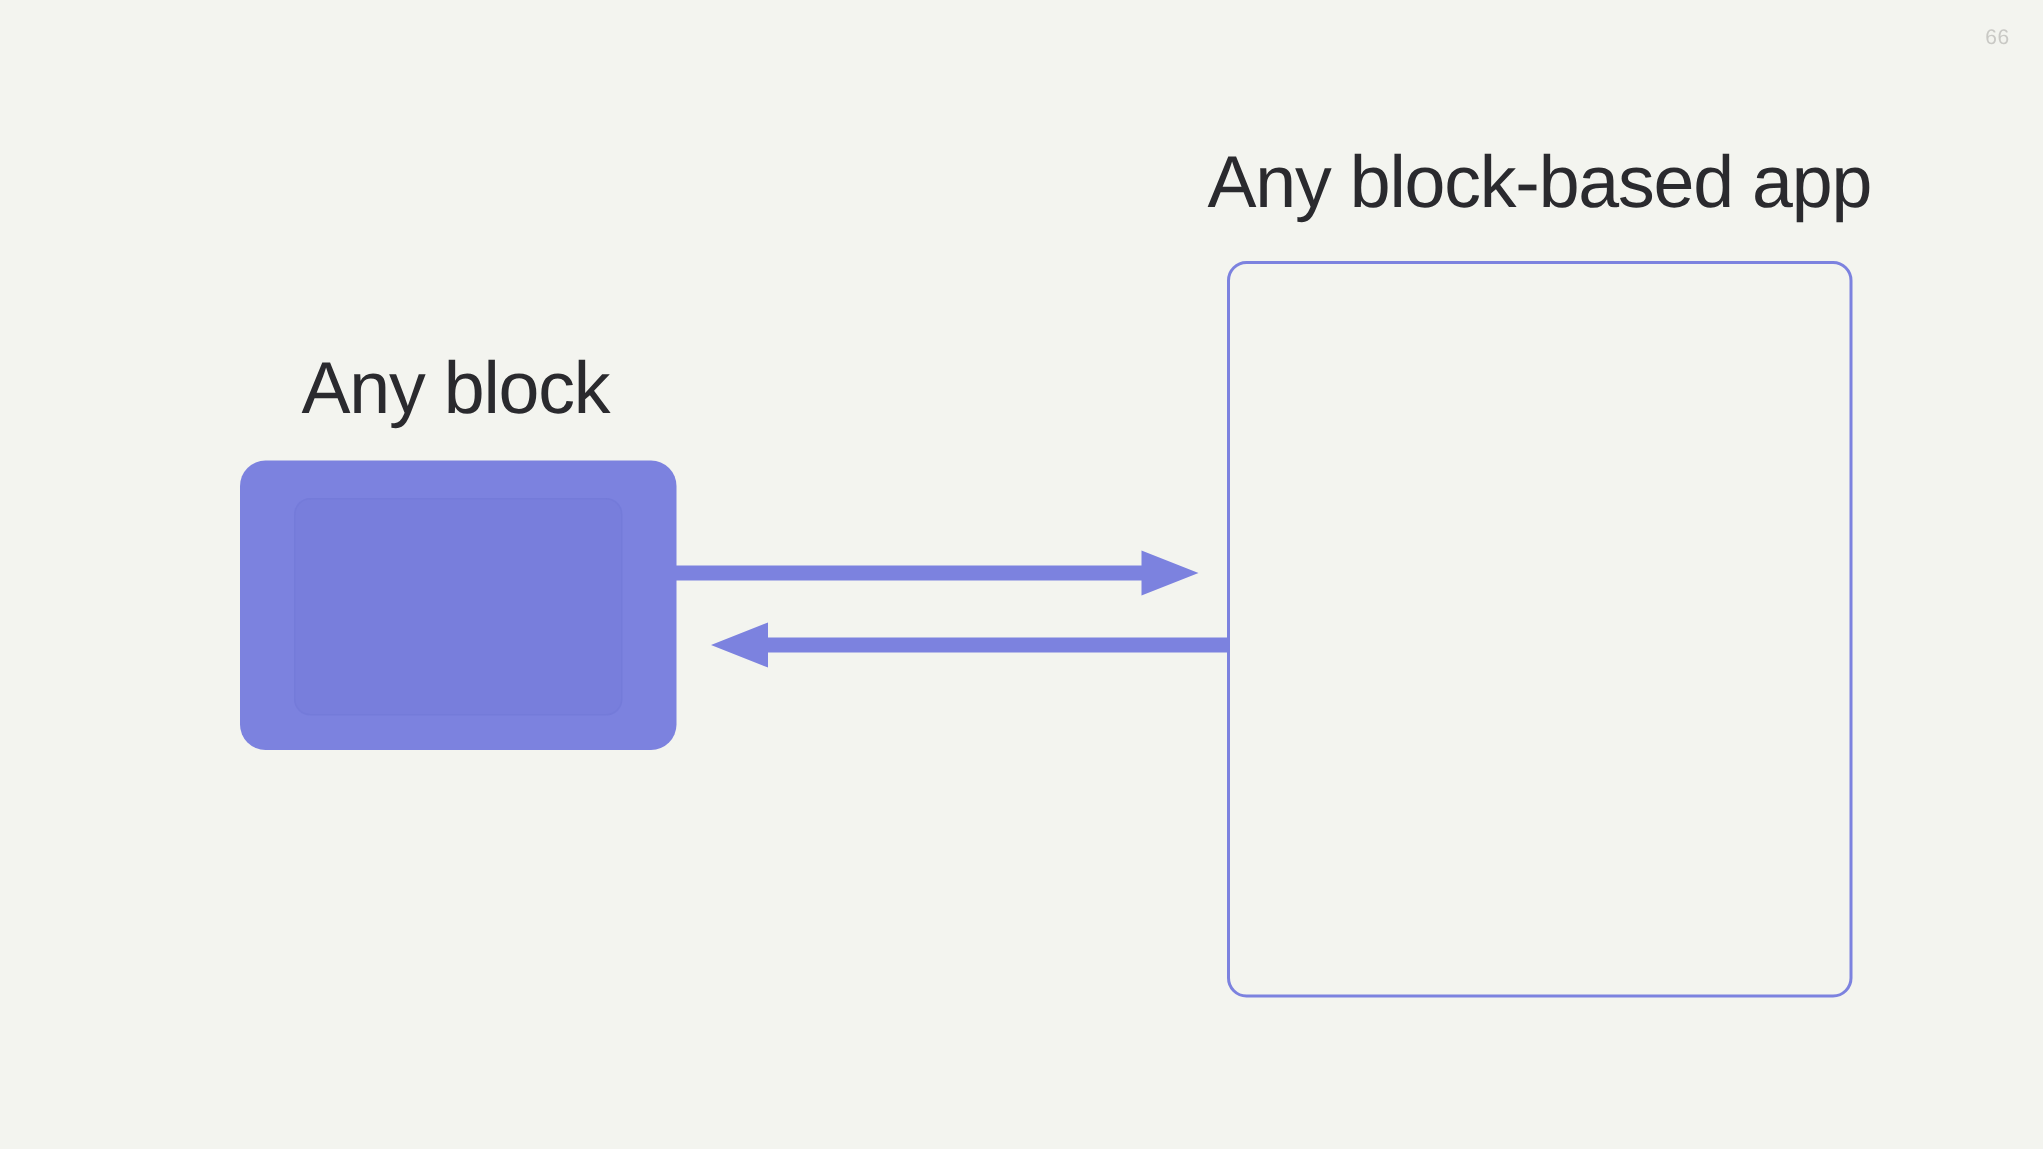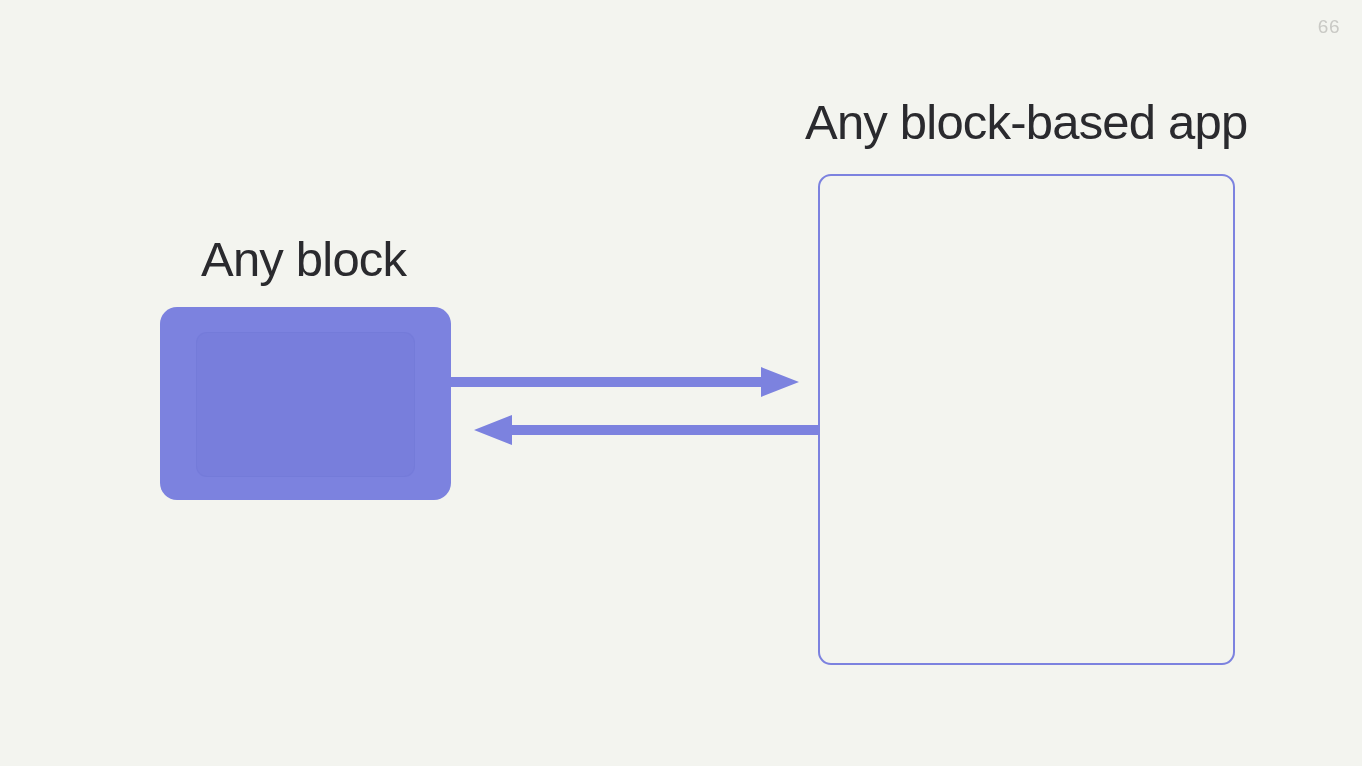--- a/index.html
+++ b/index.html
@@ -20,21 +20,21 @@
     width: 1362px;
     height: 766px;
     background: #f3f4ef;
   }
 
   
   .page-number {
     position: absolute;
     right: 22px;
     top: 16px;
-    font-size: 19px;
+    font-size: 14px;
     font-weight: 400;
     letter-spacing: 0.5px;
     color: #c9c9c5;
     user-select: none;
   }
 
   
   .heading {
     position: absolute;
     font-family: "Liberation Sans", sans-serif;

